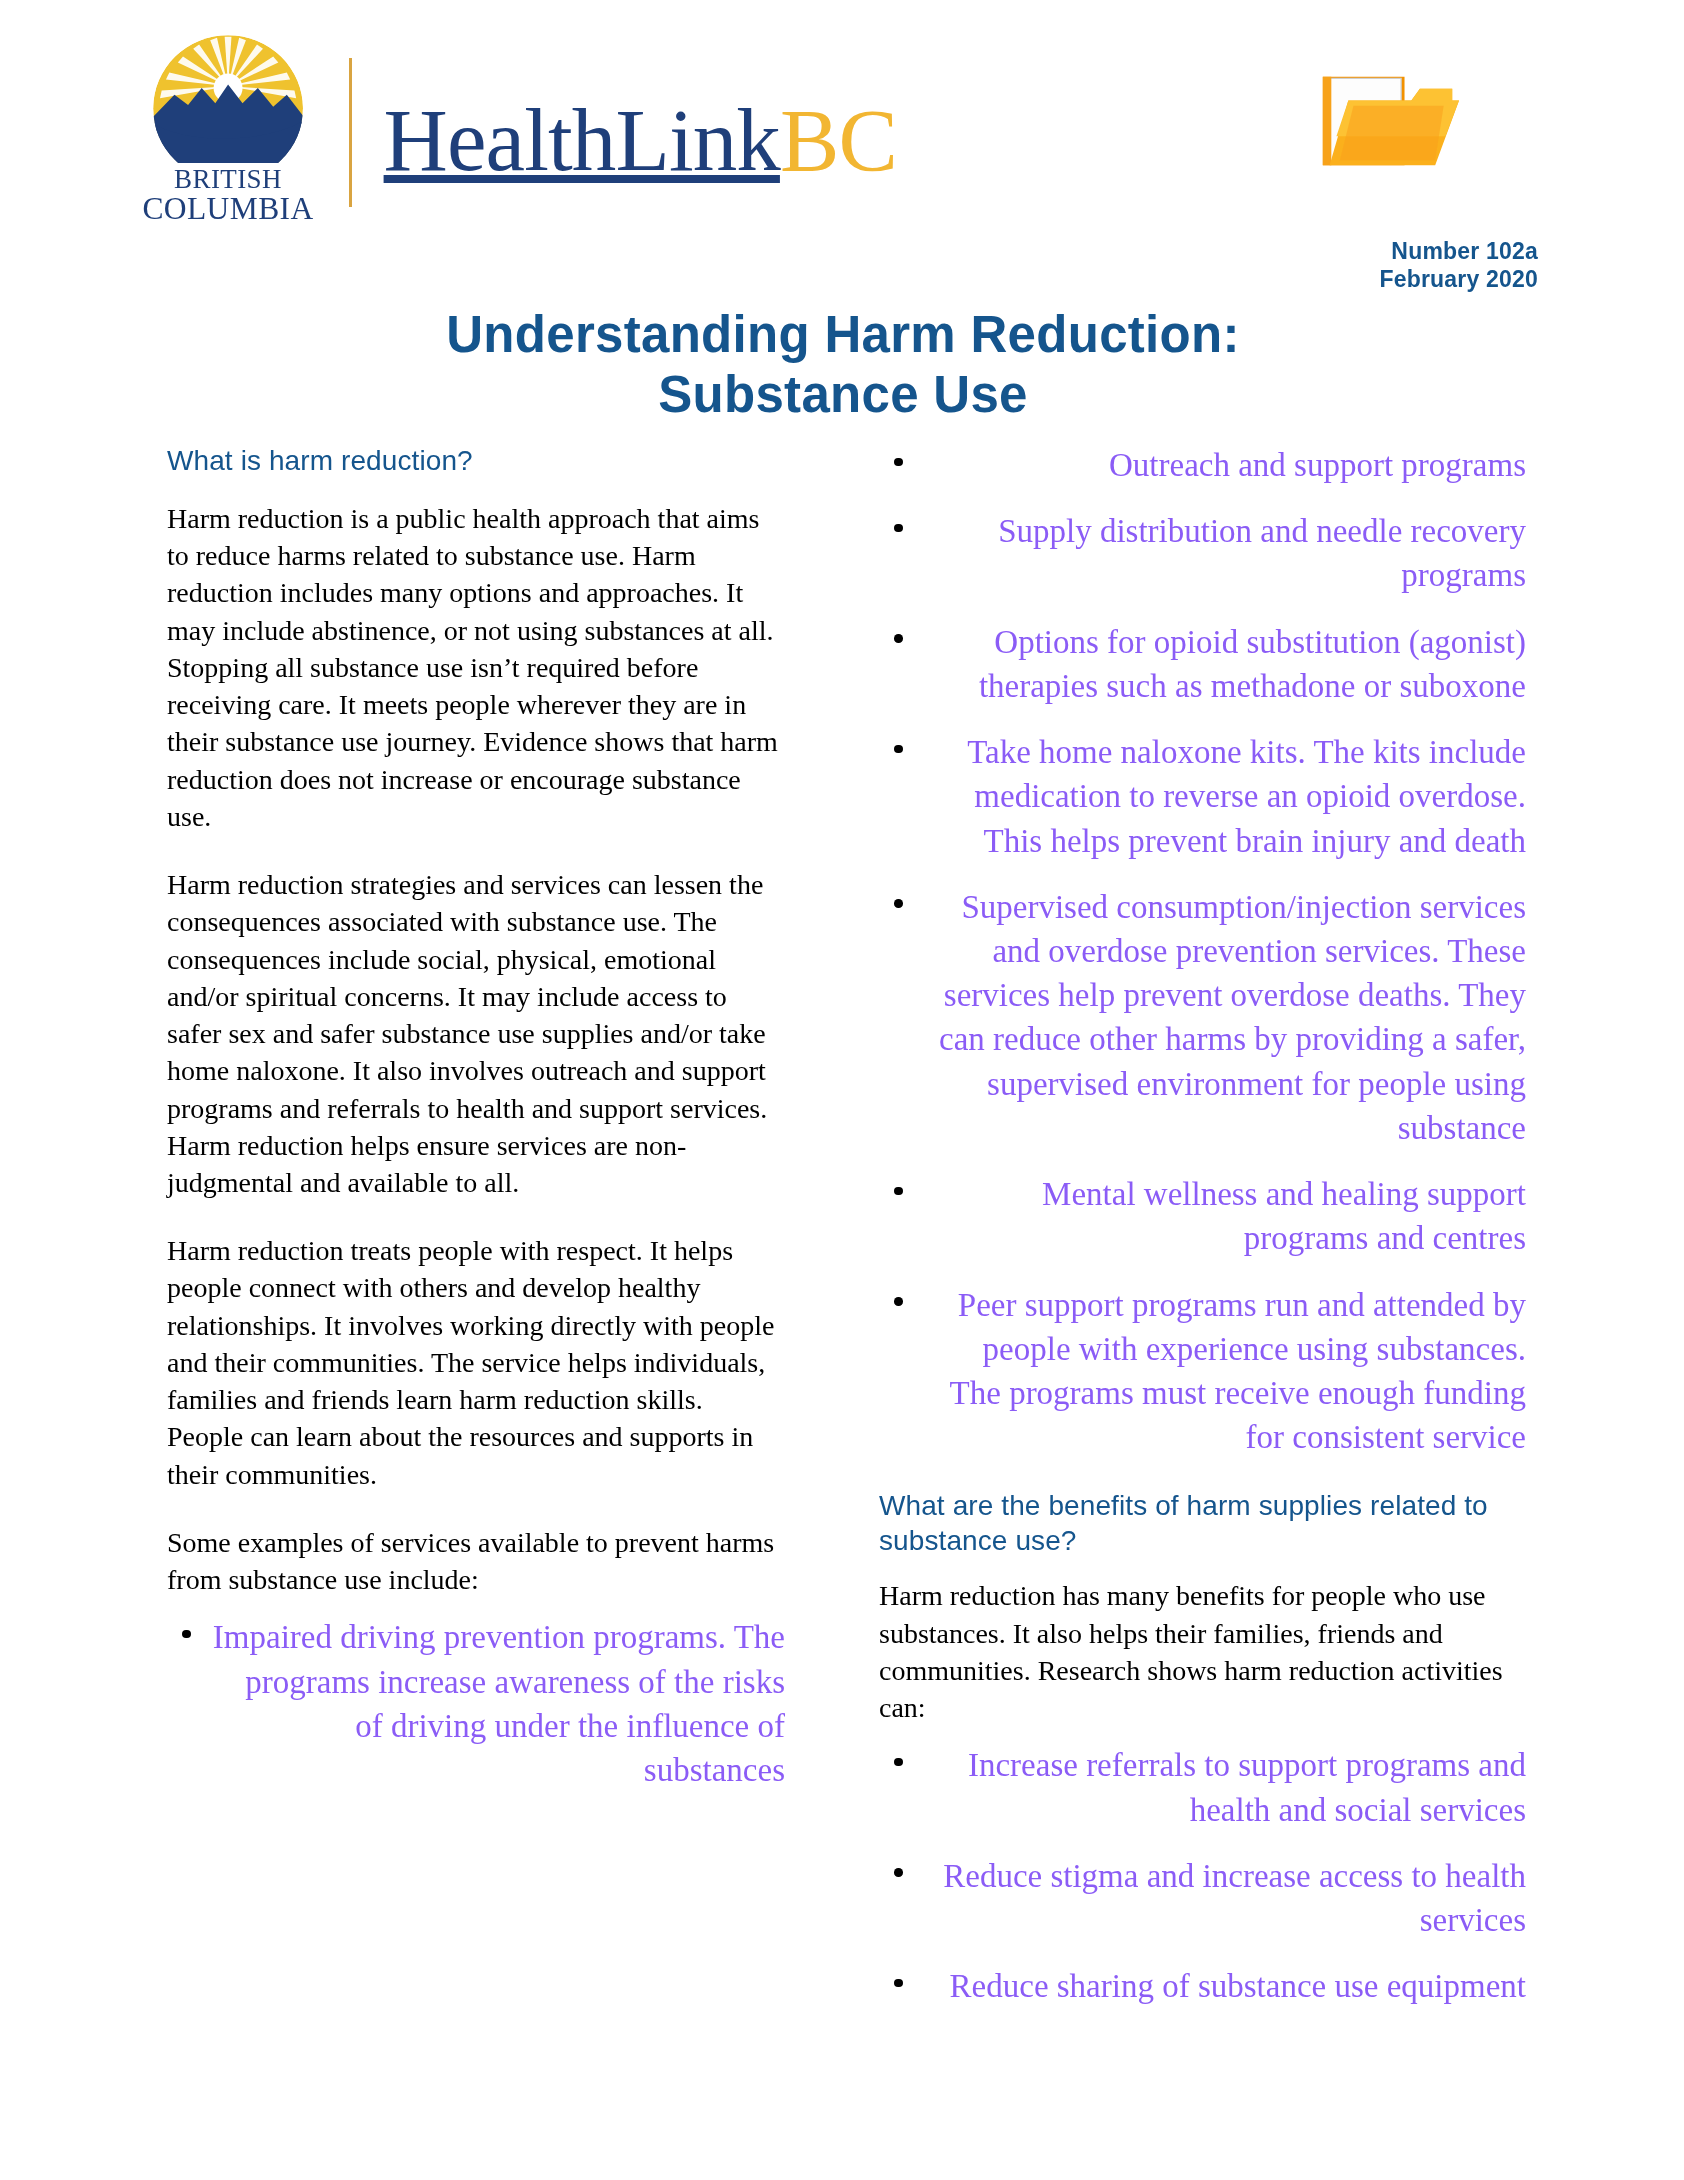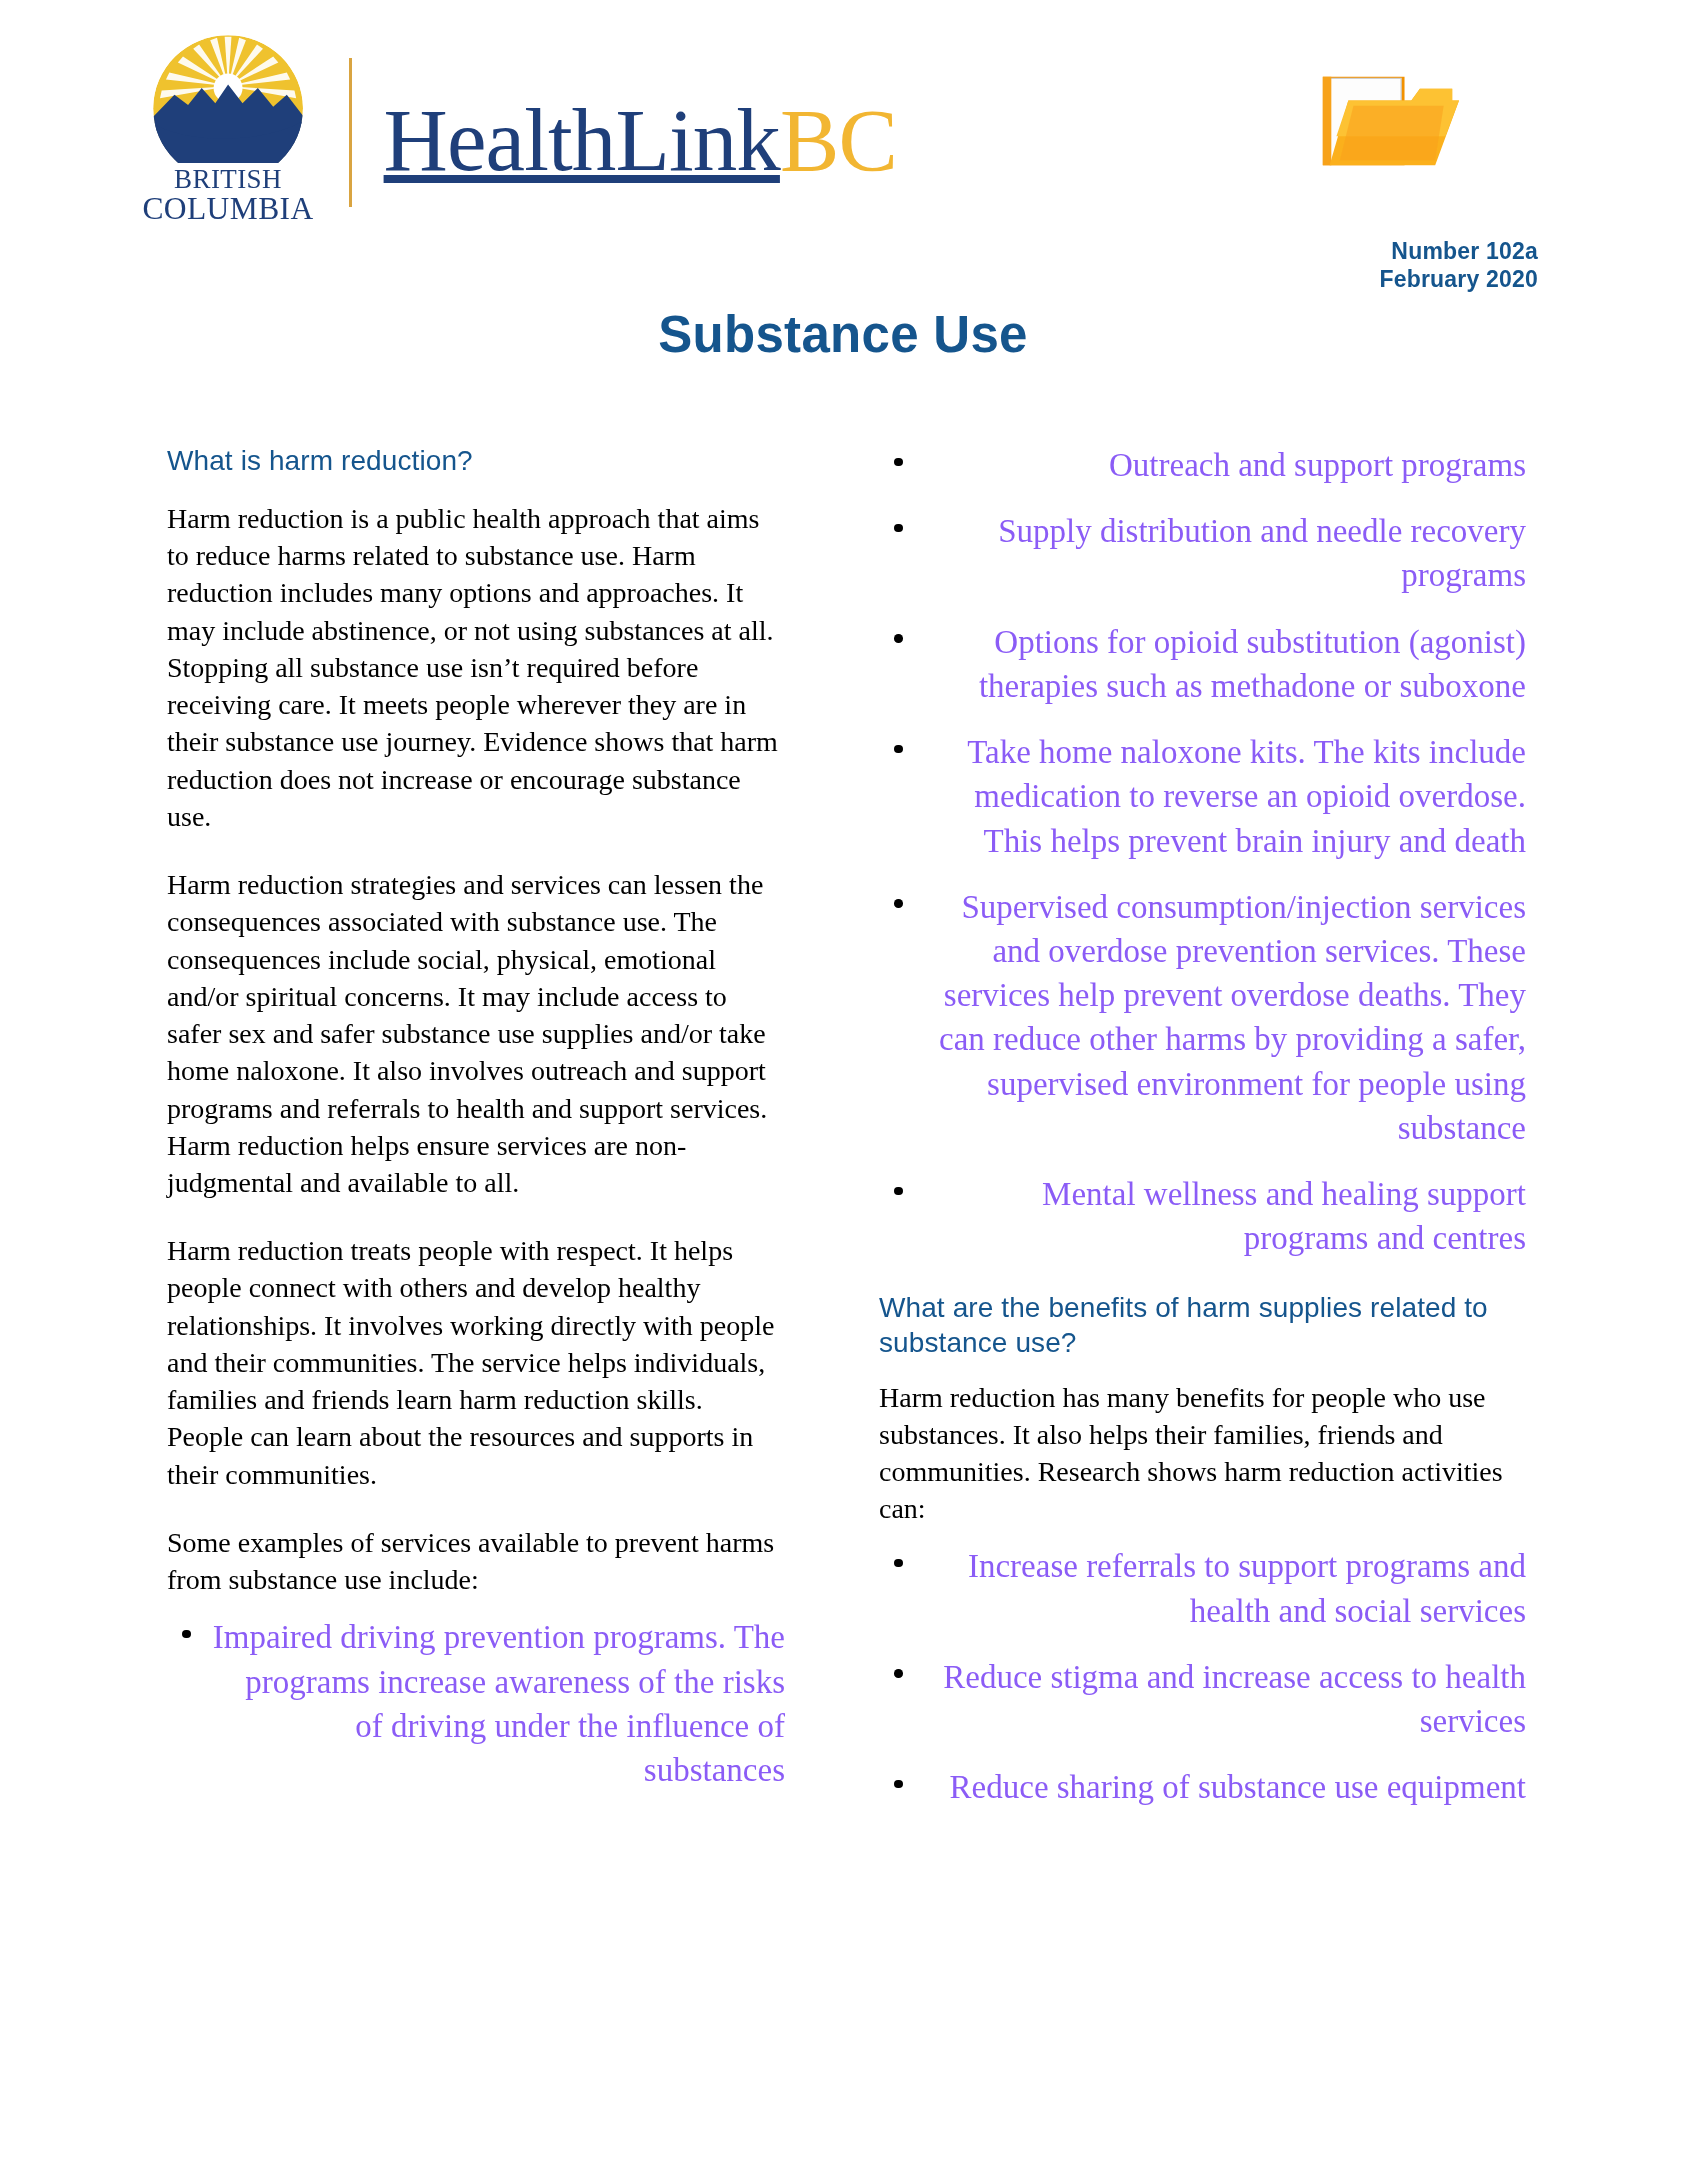--- a/index.html
+++ b/index.html
@@ -233,20 +233,21 @@
     <path d="M44,56 L150,56 L140,120 L28,120 Z" fill="#F9A01B" opacity="0.55"></path>
   </svg>
 
   <div class="doc-meta">
     <div>Number 102a</div>
     <div>February 2020</div>
   </div>
 </div>
 
 <div class="doc-title">
+  <div>Understanding Harm Reduction:</div>
   <div>Substance Use</div>
 </div>
 
 <div class="col col-left">
   <h2 class="section-head">What is harm reduction?</h2>
 
   <p class="body-par">Harm reduction is a public health approach that aims to reduce harms related to substance use. Harm reduction includes many options and approaches. It may include abstinence, or not using substances at all. Stopping all substance use isn’t required before receiving care. It meets people wherever they are in their substance use journey. Evidence shows that harm reduction does not increase or encourage substance use.</p>
   <p class="body-par">Harm reduction strategies and services can lessen the consequences associated with substance use. The consequences include social, physical, emotional and/or spiritual concerns. It may include access to safer sex and safer substance use supplies and/or take home naloxone. It also involves outreach and support programs and referrals to health and support services. Harm reduction helps ensure services are non-judgmental and available to all.</p>
   <p class="body-par">Harm reduction treats people with respect. It helps people connect with others and develop healthy relationships. It involves working directly with people and their communities. The service helps individuals, families and friends learn harm reduction skills. People can learn about the resources and supports in their communities.</p>
   <p class="body-par tight">Some examples of services available to prevent harms from substance use include:</p>
@@ -257,20 +258,21 @@
 </div>
 
 <div class="col col-right">
   <ul class="bullets">
     <li>Outreach and support programs</li>
     <li>Supply distribution and needle recovery programs</li>
     <li>Options for opioid substitution (agonist) therapies such as methadone or suboxone</li>
     <li>Take home naloxone kits. The kits include medication to reverse an opioid overdose. This helps prevent brain injury and death</li>
     <li>Supervised consumption/injection services and overdose prevention services. These services help prevent overdose deaths. They can reduce other harms by providing a safer, supervised environment for people using substance</li>
     <li>Mental wellness and healing support programs and centres</li>
+    <li>Peer support programs run and attended by people with experience using substances. The programs must receive enough funding for consistent service</li>
   </ul>
 
   <h2 class="section-head">What are the benefits of harm supplies related to substance use?</h2>
 
   <p class="body-par tight">Harm reduction has many benefits for people who use substances. It also helps their families, friends and communities. Research shows harm reduction activities can:</p>
 
   <ul class="bullets">
     <li>Increase referrals to support programs and health and social services</li>
     <li>Reduce stigma and increase access to health services</li>
     <li>Reduce sharing of substance use equipment</li>

